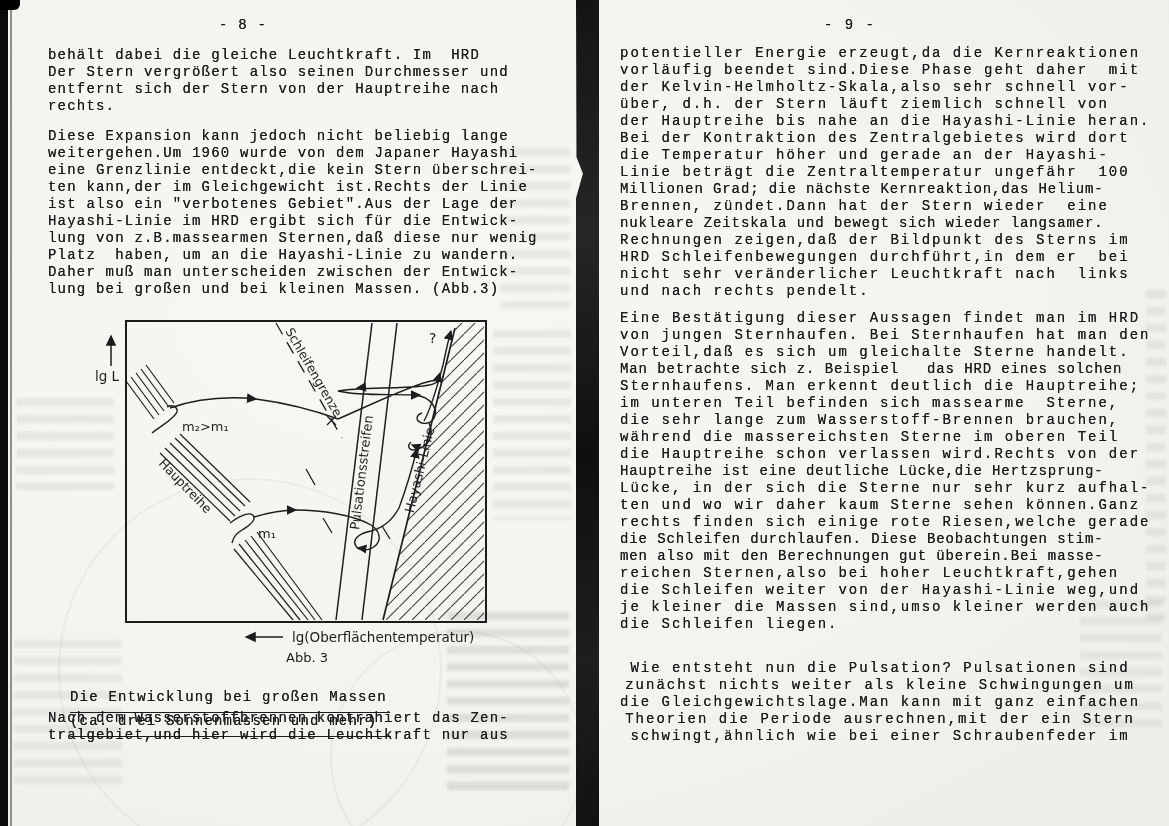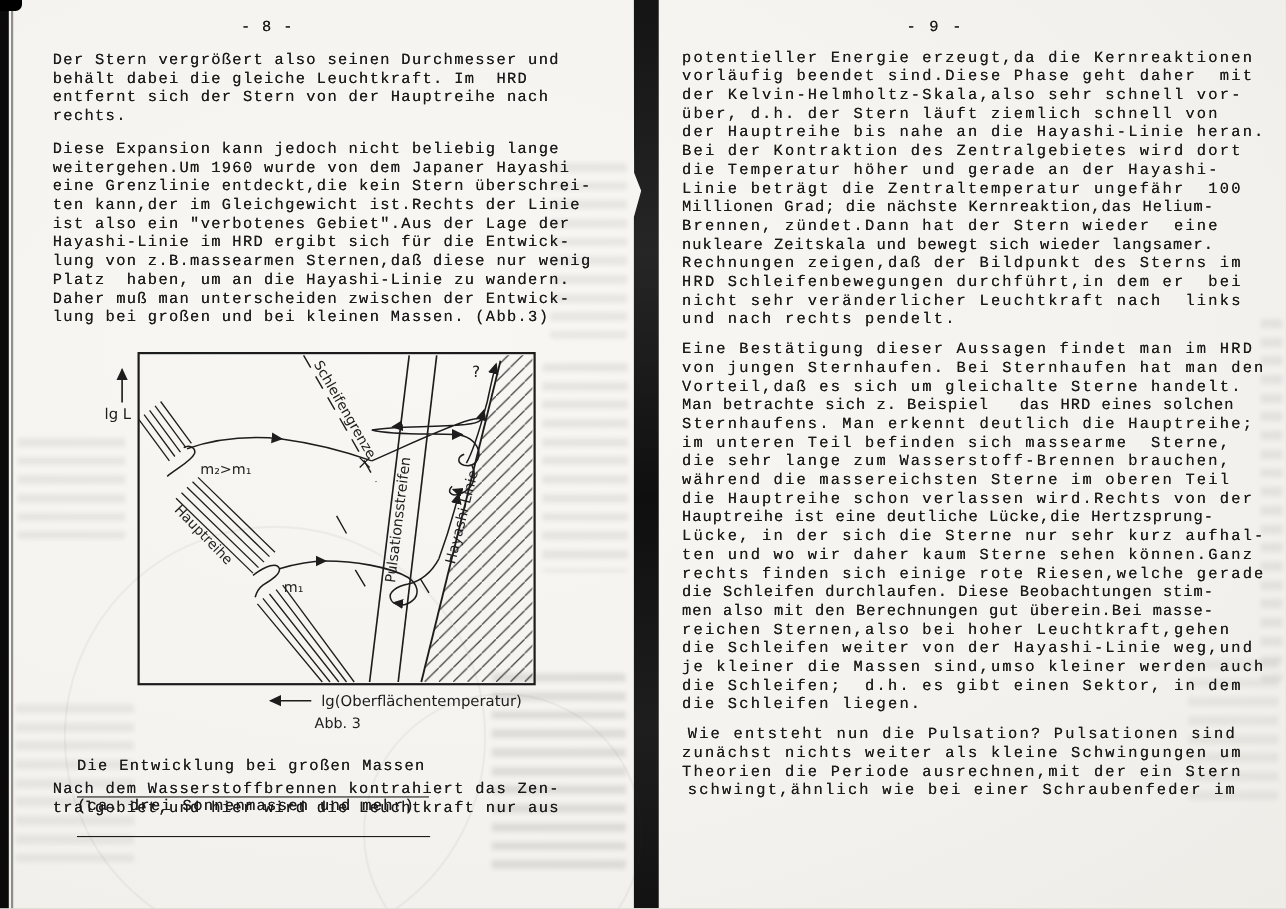--- a/index.html
+++ b/index.html
@@ -17,21 +17,21 @@
   .pg8{left:48px;width:522px;}
   .pg9{left:620px;width:542px;}
   .line{position:relative;white-space:pre;font-size:14px;line-height:17px;color:#1a1a1a;
         text-shadow:0 0 .55px rgba(25,25,25,.85);}
   .pg8 .line{letter-spacing:1.2px;}
   .pg9 .line{letter-spacing:2px;}
   .tight{letter-spacing:.9px !important;}
   .para{position:absolute;left:0;}
   .pnum{position:absolute;text-align:center;font-size:14px;letter-spacing:1.5px;}
   .hblock{position:absolute;left:22px;}
-  .h-line{display:table;border-bottom:1.7px solid #1c1c1c;padding:0 3px 18px 0;}
+  .h-line{display:table;border-bottom:1.7px solid #1c1c1c;padding:0 3px 6px 0;}
   .h-line2{padding-right:14px;}
   .fig{position:absolute;left:90px;top:320px;}
   .ghost{position:absolute;background:repeating-linear-gradient(180deg, rgba(70,70,70,.17) 0 8px, rgba(0,0,0,0) 8px 17px);
         filter:blur(1.7px);border-radius:3px;}
   .ghost-circle{position:absolute;border:2.5px solid rgba(80,80,80,.055);border-radius:50%;}
   svg text{fill:#1d1d1d;font-family:"DejaVu Sans","Liberation Sans",sans-serif;}
 </style>
 </head>
 <body>
 
@@ -49,22 +49,22 @@
   <div class="ghost" style="left:14px;top:640px;width:108px;height:148px;opacity:.45"></div>
   <div class="ghost" style="left:1146px;top:290px;width:20px;height:330px;opacity:.5"></div>
   <div class="ghost" style="left:1080px;top:600px;width:82px;height:130px;opacity:.4"></div>
   <div class="ghost-circle" style="left:58px;top:478px;width:380px;height:380px;"></div>
   <div class="ghost-circle" style="left:330px;top:630px;width:250px;height:250px;"></div>
 
   <div class="page pg8">
     <div class="pnum line" style="left:0;top:5px;width:390px;">- 8 -</div>
 
     <div class="para" style="top:35px;">
+      <div class="line">behält dabei die gleiche Leuchtkraft. Im  HRD</div>
       <div class="line">Der Stern vergrößert also seinen Durchmesser und</div>
-      <div class="line">behält dabei die gleiche Leuchtkraft. Im  HRD</div>
       <div class="line">entfernt sich der Stern von der Hauptreihe nach</div>
       <div class="line">rechts.</div>
     </div>
 
     <div class="para" style="top:116px;">
       <div class="line">Diese Expansion kann jedoch nicht beliebig lange</div>
       <div class="line">weitergehen.Um 1960 wurde von dem Japaner Hayashi</div>
       <div class="line">eine Grenzlinie entdeckt,die kein Stern überschrei-</div>
       <div class="line">ten kann,der im Gleichgewicht ist.Rechts der Linie</div>
       <div class="line">ist also ein "verbotenes Gebiet".Aus der Lage der</div>
@@ -185,25 +185,25 @@
       <div class="line">die Hauptreihe schon verlassen wird.Rechts von der</div>
       <div class="line tight">Hauptreihe ist eine deutliche Lücke,die Hertzsprung-</div>
       <div class="line">Lücke, in der sich die Sterne nur sehr kurz aufhal-</div>
       <div class="line">ten und wo wir daher kaum Sterne sehen können.Ganz</div>
       <div class="line">rechts finden sich einige rote Riesen,welche gerade</div>
       <div class="line tight">die Schleifen durchlaufen. Diese Beobachtungen stim-</div>
       <div class="line tight">men also mit den Berechnungen gut überein.Bei masse-</div>
       <div class="line">reichen Sternen,also bei hoher Leuchtkraft,gehen</div>
       <div class="line">die Schleifen weiter von der Hayashi-Linie weg,und</div>
       <div class="line">je kleiner die Massen sind,umso kleiner werden auch</div>
-      <div class="line">die Schleifen;  d.h. es gibt einen Sektor, in dem</div>
       <div class="line">die Schleifen liegen.</div>
     </div>
 
     <div class="para" style="top:648px;text-align:center;">
       <div class="line">Wie entsteht nun die Pulsation? Pulsationen sind</div>
       <div class="line">zunächst nichts weiter als kleine Schwingungen um</div>
+      <div class="line">die Gleichgewichtslage.Man kann mit ganz einfachen</div>
       <div class="line">Theorien die Periode ausrechnen,mit der ein Stern</div>
       <div class="line">schwingt,ähnlich wie bei einer Schraubenfeder im</div>
     </div>
   </div>
 
 </div>
 
 </body></html>

